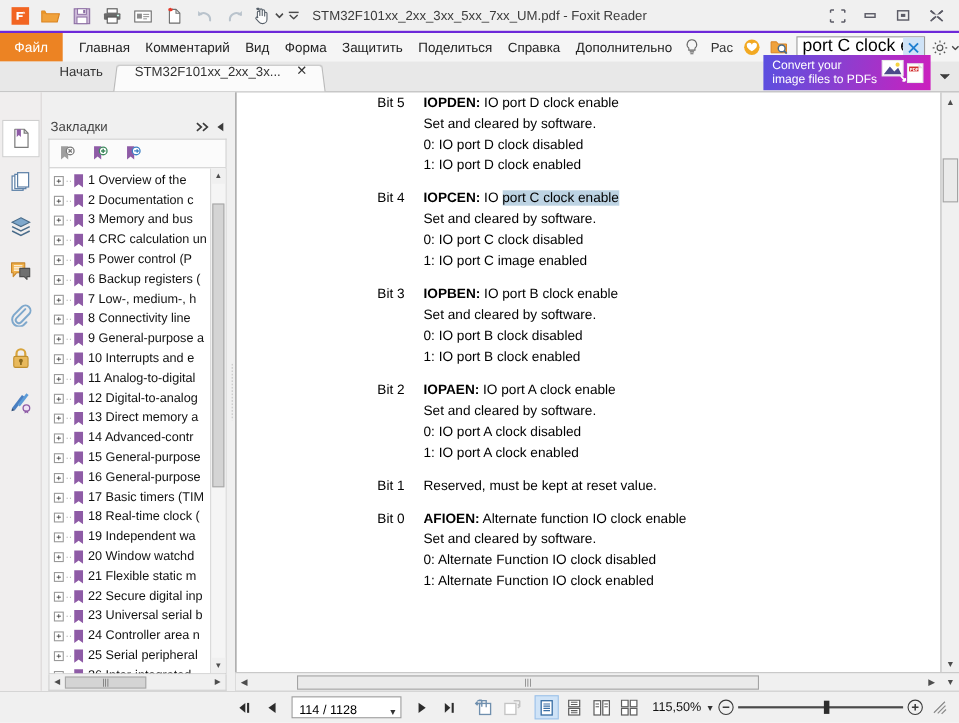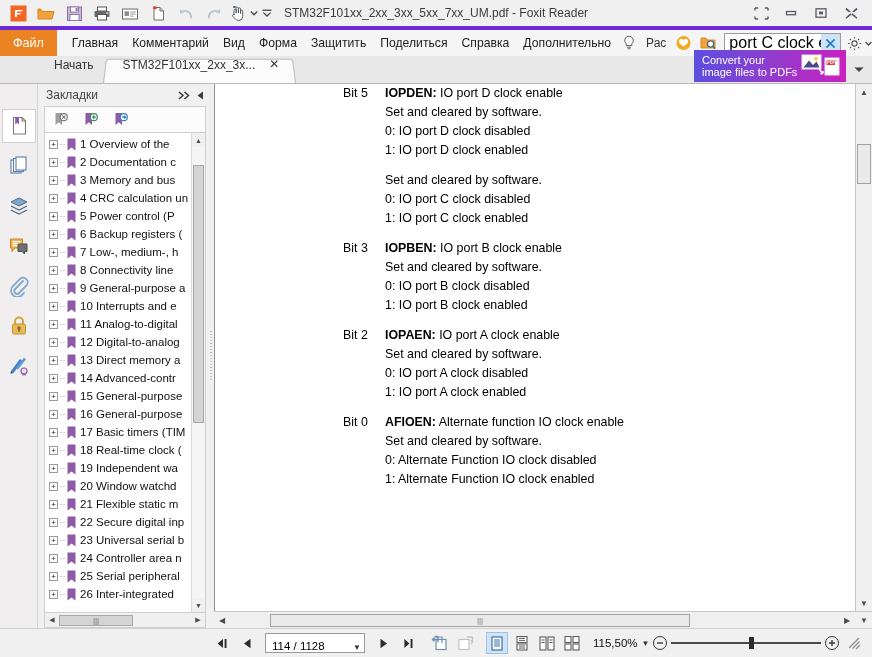--- a/index.html
+++ b/index.html
@@ -9,21 +9,21 @@
     font-size: 12px;
     color: #000;
     background: #f0f0f0;
     -webkit-font-smoothing: antialiased;
   }
   .app { position:relative; width:872px; height:657px; background:#f0f0f0; display:flex; flex-direction:column; }
 
   
   .titlebar {
     height:30px; background:#f0f0f0; display:flex; align-items:center;
-    position:relative; flex:0 0 30px; border-bottom:4px solid #6d28d9;
+    position:relative; flex:0 0 30px; border-bottom:2px solid #6d28d9;
   }
   .qat { display:flex; align-items:center; gap:2px; padding-left:5px; }
   .qbtn {
     width:26px; height:24px; display:flex; align-items:center; justify-content:center;
     border:1px solid transparent; border-radius:2px;
   }
   .title-text {
     position:absolute; left:0; right:0; text-align:center;
     font-size:12px; color:#3b3b3b; pointer-events:none;
   }
@@ -104,21 +104,21 @@
   .rail-btn {
     width:34px; height:34px; display:flex; align-items:center; justify-content:center;
     border:1px solid transparent;
   }
   .rail-btn.active { background:#fff; border:1px solid #cfcfcf; }
 
   
   .bmpanel { width:170px; display:flex; flex-direction:column; background:#f0f0f0; flex:0 0 170px; }
   .bm-header {
     height:22px; display:flex; align-items:center; padding:0 4px 0 8px;
-    font-size:12px; color:#444;
+    font-size:12px; color:#444;margin-top:20px;
   }
   .bm-header-ctrls { margin-left:auto; display:flex; align-items:center; gap:6px; color:#3b3b3b; }
   .bm-toolbar {
     height:26px; background:#fbfbfb; border:1px solid #cfcfcf; border-bottom:none;
     display:flex; align-items:center; gap:14px; padding-left:8px; margin:0 2px 0 6px;
   }
   .bm-list {
     flex:1; background:#fff; border:1px solid #cfcfcf; margin:0 2px 0 6px;
     position:relative; overflow:hidden; font-size:11.5px;
   }
@@ -814,23 +814,27 @@
               <div class="doc-block">
                 <div class="doc-line">
                   <span class="bitcol">Bit 5</span>
                   <span class="bitbody"><b>IOPDEN:</b><span> IO port D clock enable</span></span>
                 </div>
                 <div class="doc-line indent">Set and cleared by software.</div>
                 <div class="doc-line indent">0: IO port D clock disabled</div>
                 <div class="doc-line indent">1: IO port D clock enabled</div>
               </div>
               <div class="doc-block">
+                <div class="doc-line">
+                  <span class="bitcol">Bit 4</span>
+                  <span class="bitbody"><b>IOPCEN:</b><span> IO </span><span class="hl">port C clock enable</span></span>
+                </div>
                 <div class="doc-line indent">Set and cleared by software.</div>
                 <div class="doc-line indent">0: IO port C clock disabled</div>
-                <div class="doc-line indent">1: IO port C clock enabled</div>
+                <div class="doc-line indent">1: IO port C image enabled</div>
               </div>
               <div class="doc-block">
                 <div class="doc-line">
                   <span class="bitcol">Bit 3</span>
                   <span class="bitbody"><b>IOPBEN:</b><span> IO port B clock enable</span></span>
                 </div>
                 <div class="doc-line indent">Set and cleared by software.</div>
                 <div class="doc-line indent">0: IO port B clock disabled</div>
                 <div class="doc-line indent">1: IO port B clock enabled</div>
               </div>
@@ -838,20 +842,26 @@
                 <div class="doc-line">
                   <span class="bitcol">Bit 2</span>
                   <span class="bitbody"><b>IOPAEN:</b><span> IO port A clock enable</span></span>
                 </div>
                 <div class="doc-line indent">Set and cleared by software.</div>
                 <div class="doc-line indent">0: IO port A clock disabled</div>
                 <div class="doc-line indent">1: IO port A clock enabled</div>
               </div>
               <div class="doc-block">
                 <div class="doc-line">
+                  <span class="bitcol">Bit 1</span>
+                  <span class="bitbody"><span>Reserved, must be kept at reset value.</span></span>
+                </div>
+              </div>
+              <div class="doc-block">
+                <div class="doc-line">
                   <span class="bitcol">Bit 0</span>
                   <span class="bitbody"><b>AFIOEN:</b><span> Alternate function IO clock enable</span></span>
                 </div>
                 <div class="doc-line indent">Set and cleared by software.</div>
                 <div class="doc-line indent">0: Alternate Function IO clock disabled</div>
                 <div class="doc-line indent">1: Alternate Function IO clock enabled</div>
               </div>
             </div>
         </div>
         <div class="doc-vscroll">

